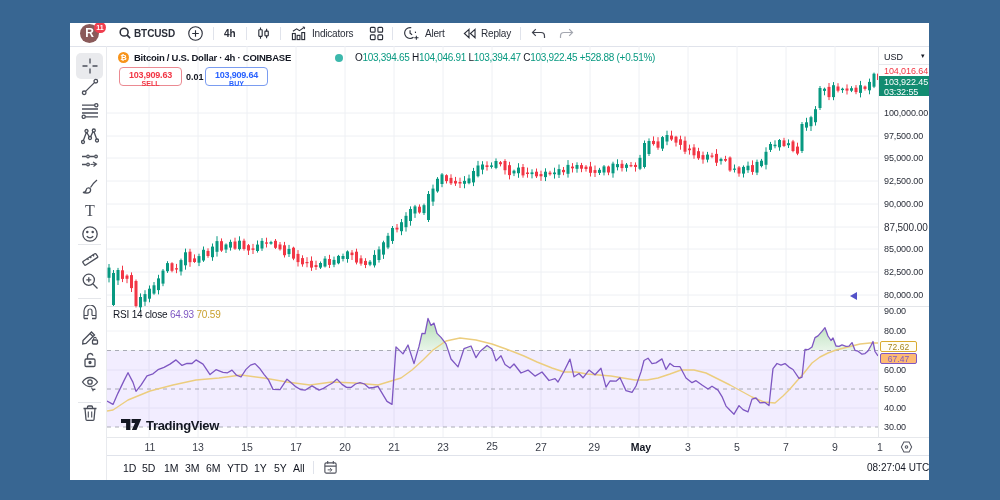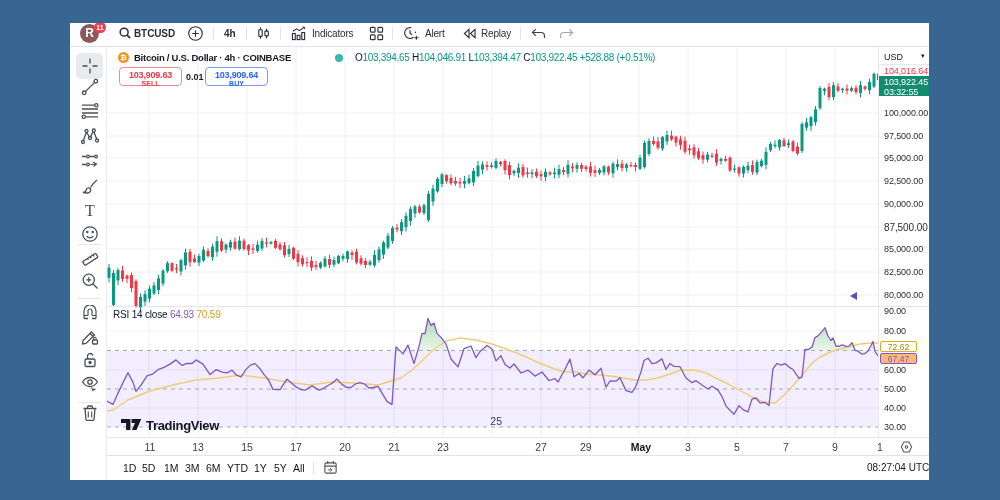--- a/index.html
+++ b/index.html
@@ -584,23 +584,23 @@
     </g>
     <text x="25" y="12.2" font-family="Liberation Sans, sans-serif" font-size="13" font-weight="700" fill="#131722" letter-spacing="-0.3">TradingView</text>
   </svg>
 <div style="position:absolute;left:140px;top:441px;width:20px;text-align:center;font-size:10.5px;color:#3c404b">11</div>
 <div style="position:absolute;left:188px;top:441px;width:20px;text-align:center;font-size:10.5px;color:#3c404b">13</div>
 <div style="position:absolute;left:237px;top:441px;width:20px;text-align:center;font-size:10.5px;color:#3c404b">15</div>
 <div style="position:absolute;left:286px;top:441px;width:20px;text-align:center;font-size:10.5px;color:#3c404b">17</div>
 <div style="position:absolute;left:335px;top:441px;width:20px;text-align:center;font-size:10.5px;color:#3c404b">20</div>
 <div style="position:absolute;left:384px;top:441px;width:20px;text-align:center;font-size:10.5px;color:#3c404b">21</div>
 <div style="position:absolute;left:433px;top:441px;width:20px;text-align:center;font-size:10.5px;color:#3c404b">23</div>
-<div style="position:absolute;left:482px;top:415px;width:20px;text-align:right;font-size:10.5px;color:#3c404b">25</div>
+<div style="position:absolute;left:482px;top:440px;width:20px;text-align:center;font-size:10.5px;color:#3c404b">25</div>
 <div style="position:absolute;left:531px;top:441px;width:20px;text-align:center;font-size:10.5px;color:#3c404b">27</div>
-<div style="position:absolute;left:580px;top:441px;width:20px;text-align:left;font-size:10.5px;color:#3c404b">29</div>
+<div style="position:absolute;left:580px;top:441px;width:20px;text-align:right;font-size:10.5px;color:#3c404b">29</div>
 <div style="position:absolute;left:678px;top:441px;width:20px;text-align:center;font-size:10.5px;color:#3c404b">3</div>
 <div style="position:absolute;left:727px;top:441px;width:20px;text-align:center;font-size:10.5px;color:#3c404b">5</div>
 <div style="position:absolute;left:776px;top:441px;width:20px;text-align:center;font-size:10.5px;color:#3c404b">7</div>
 <div style="position:absolute;left:825px;top:441px;width:20px;text-align:center;font-size:10.5px;color:#3c404b">9</div>
 <div style="position:absolute;left:870px;top:441px;width:20px;text-align:center;font-size:10.5px;color:#3c404b">1</div>
 <div style="position:absolute;left:628px;top:441px;width:26px;text-align:center;font-size:10.5px;font-weight:700;color:#131722">May</div>
 <svg style="position:absolute;left:900px;top:441px" width="13" height="12" viewBox="0 0 14 13" fill="none" stroke="#50535e" stroke-width="1.1">
     <path d="M4.2 1.2h5.6l2.8 5.3-2.8 5.3H4.2l-2.8-5.3z"></path>
     <circle cx="7" cy="6.5" r="1.4"></circle>
   </svg>

